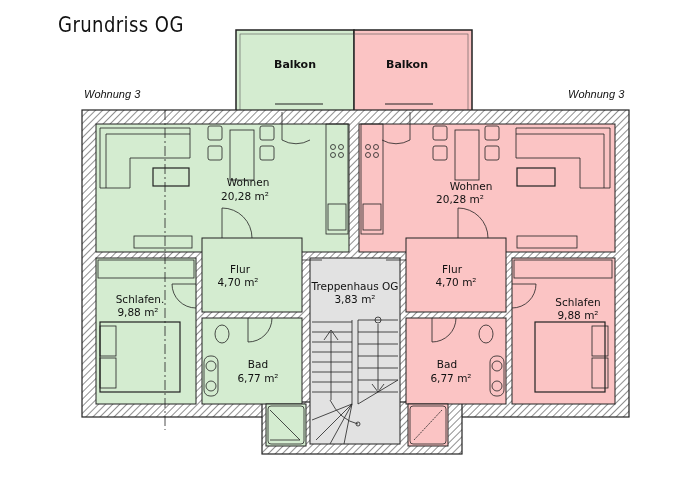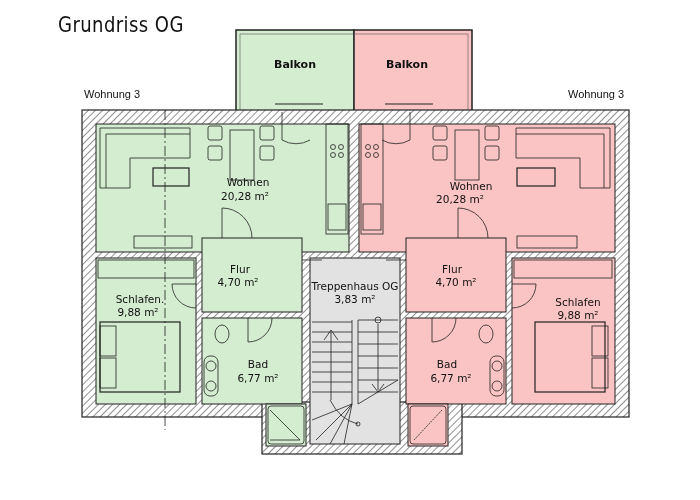--- a/index.html
+++ b/index.html
@@ -1,19 +1,19 @@
 <!DOCTYPE html>
 <html><head>
   <meta charset="utf-8">
   <style>
     html, body { margin:0; padding:0; background:#ffffff; }
     body { width:700px; height:500px; position:relative; overflow:hidden; font-family:"DejaVu Sans", sans-serif; }
     #plan { position:absolute; left:0; top:0; width:700px; height:500px; }
     .title { position:absolute; left:58px; top:12px; font-family:"DejaVu Sans", sans-serif; font-size:22px; letter-spacing:0.5px; color:#111; transform:scaleX(0.82); transform-origin:left top; }
-    .unit-label { position:absolute; font-family:"Liberation Sans", sans-serif; font-size:11px; color:#111; }
+    .unit-label { position:absolute; font-family:"Liberation Sans", sans-serif; font-size:11px; color:#111;font-style:italic; }
     .room-name { font-family:"DejaVu Sans", sans-serif; font-size:10.5px; fill:#111; }
     .room-area { font-family:"DejaVu Sans", sans-serif; font-size:10.5px; fill:#111; }
     .balkon-name { font-family:"DejaVu Sans", sans-serif; font-size:11px; fill:#111; font-weight:bold; }
   </style>
 </head>
 <body>
 
 <div class="title">Grundriss OG</div>
 <div class="unit-label" style="left:84px; top:88px;">Wohnung 3</div>
 <div class="unit-label" style="left:568px; top:88px;">Wohnung 3</div>

